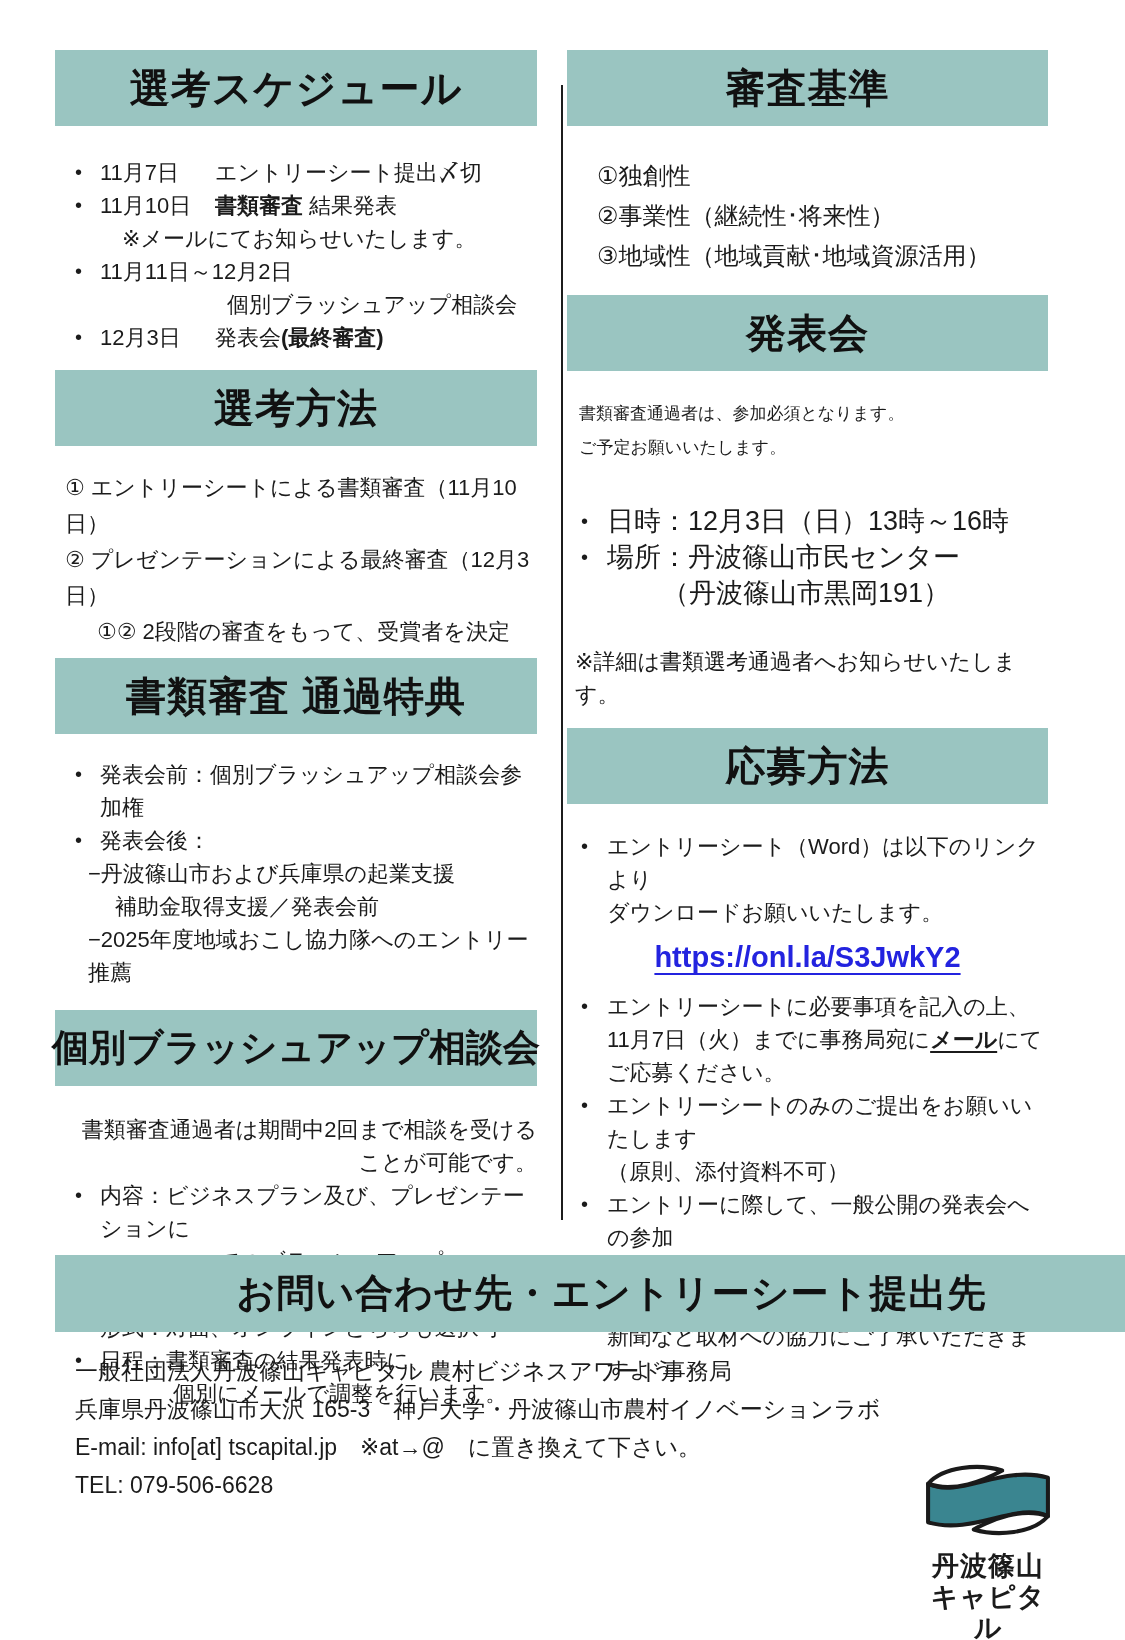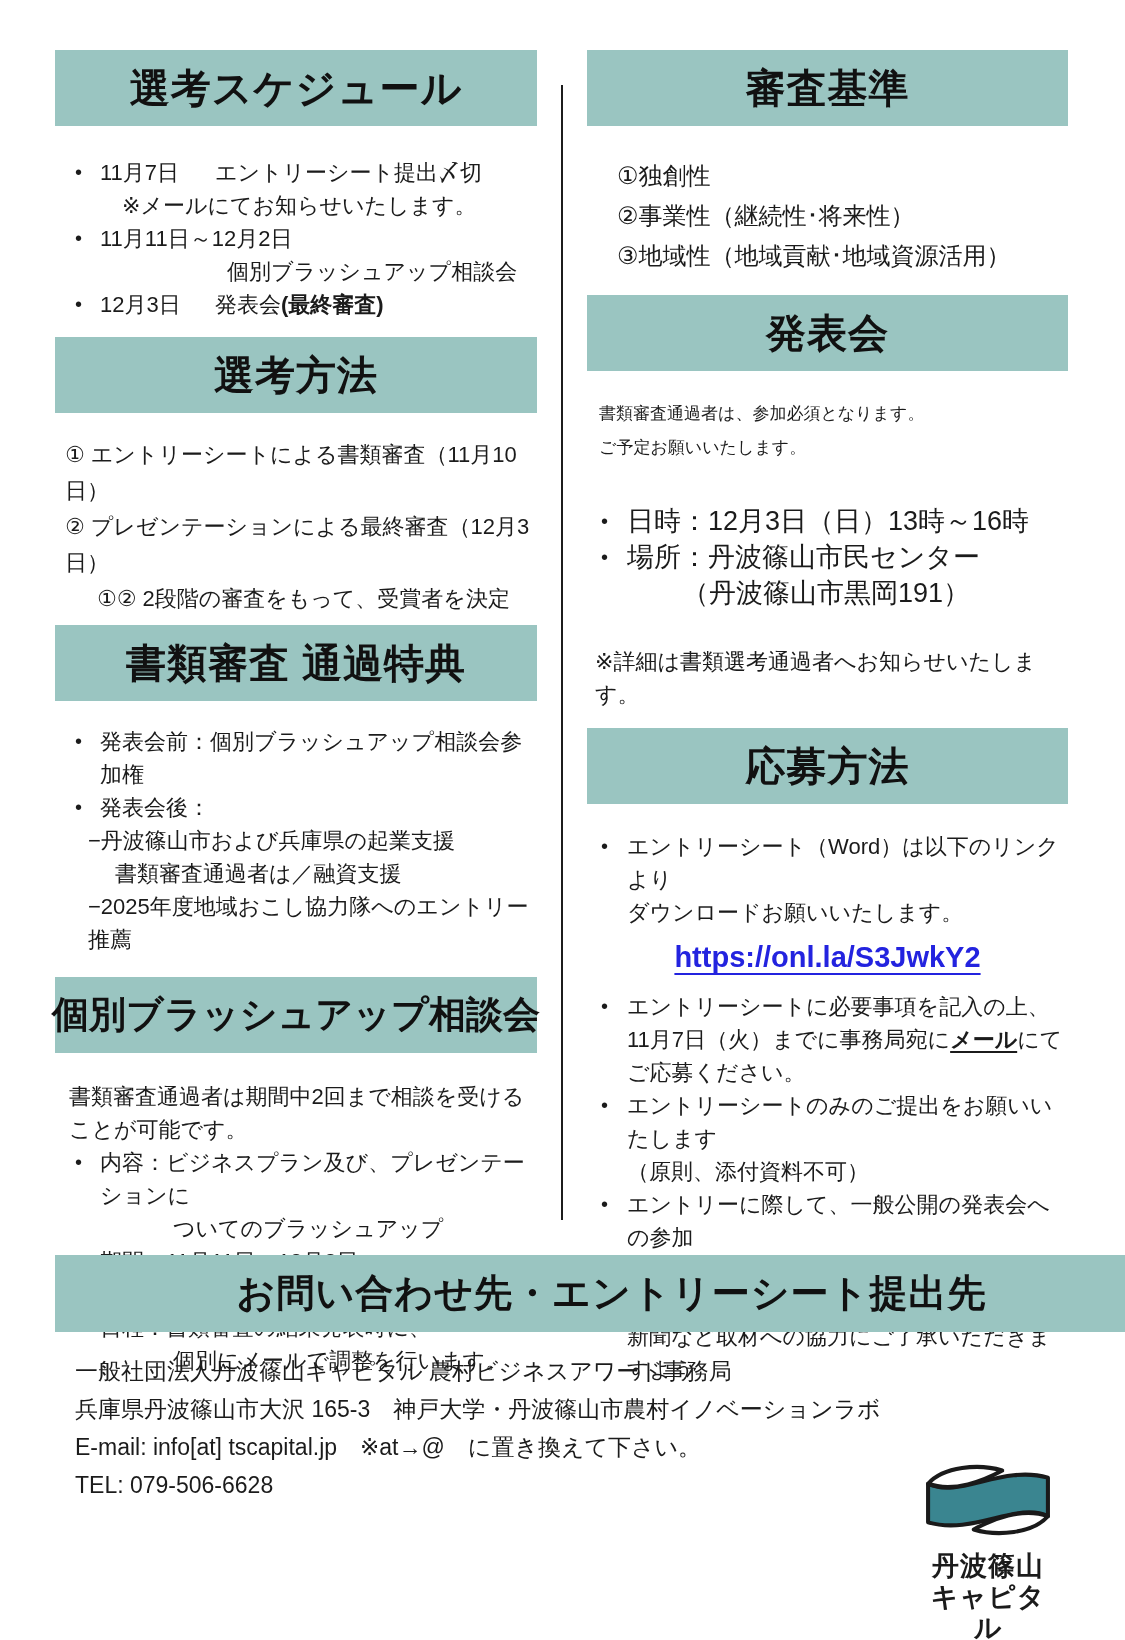--- a/index.html
+++ b/index.html
@@ -6,21 +6,21 @@
   body{
     width:1125px;height:1640px;
     background:#ffffff;
     font-family:"Liberation Sans","DejaVu Sans",sans-serif;
     color:var(--text,#1b1b1b);
     -webkit-font-smoothing:antialiased;
   }
   .page{position:relative;width:1125px;height:1640px;overflow:hidden;background:#fff;}
 
   
-  .columns{position:absolute;top:50px;left:55px;display:flex;gap:50px;}
+  .columns{position:absolute;top:50px;left:55px;display:flex;gap:30px;}
   .col{display:block;}
   .col-left{width:482px;}
   .col-right{width:481px;}
   .divider{position:absolute;left:561px;top:85px;width:2px;height:1135px;background:var(--divider,#1c1c1c);}
 
   
   .bar{
     height:76px;background:var(--header-bg,#9ac5c1);
     display:flex;align-items:center;justify-content:center;
     font-size:40px;font-weight:700;color:#111;letter-spacing:1px;
@@ -44,21 +44,21 @@
   .sched-sub{padding-left:172px;}
 
   .method-body{margin-top:24px;padding-left:10px;font-size:22px;line-height:36px;}
   .method-ind{padding-left:32px;}
 
   .benefits-body{margin-top:24px;}
   .dash-line{padding-left:33px;}
   .dash-sub{padding-left:60px;}
 
   .brushup-body{margin-top:27px;}
-  .brushup-intro{padding-left:14px;}
+  .brushup-intro{padding-left:14px;text-align:right;}
   .wrap-ind{padding-left:118px;}
 
   
   .criteria-body{margin-top:30px;padding-left:30px;font-size:24px;line-height:40px;}
 
   .pres-intro{margin-top:26px;padding-left:12px;font-size:17px;line-height:34px;}
   .pres-list{margin-top:38px;font-size:27px;line-height:36px;}
   .pres-sub{padding-left:95px;}
   .pres-note{margin-top:34px;padding-left:8px;font-size:22px;line-height:33px;}
 
@@ -88,20 +88,23 @@
     <div class="col col-left">
 
       <section>
         <div class="bar">
           <span>選考スケジュール</span>
         </div>
         <div class="tx schedule-body">
           <div class="li">
             <span class="date">11月7日</span><span>エントリーシート提出〆切</span>
           </div>
+          <div class="li">
+            <span class="date">11月10日</span><b>書類審査</b><span> 結果発表</span>
+          </div>
           <div class="sched-note">※メールにてお知らせいたします。</div>
           <div class="li">
             <span>11月11日～12月2日</span>
           </div>
           <div class="sched-sub">個別ブラッシュアップ相談会</div>
           <div class="li">
             <span class="date">12月3日</span><span>発表会</span><b>(最終審査)</b>
           </div>
         </div>
       </section>
@@ -118,21 +121,21 @@
       </section>
 
       <section style="margin-top:8px;">
         <div class="bar">
           <span>書類審査 通過特典</span>
         </div>
         <div class="tx benefits-body">
           <div class="li">発表会前：個別ブラッシュアップ相談会参加権</div>
           <div class="li">発表会後：</div>
           <div class="dash-line">−丹波篠山市および兵庫県の起業支援</div>
-          <div class="dash-sub">書類審査通過者は／融資支援</div>
+          <div class="dash-sub">補助金取得支援／発表会前</div>
           <div class="dash-line">−2025年度地域おこし協力隊へのエントリー推薦</div>
         </div>
       </section>
 
       <section style="margin-top:21px;">
         <div class="bar tight">
           <span>個別ブラッシュアップ相談会</span>
         </div>
         <div class="tx brushup-body">
           <div class="brushup-intro">書類審査通過者は期間中2回まで相談を受ける</div>

